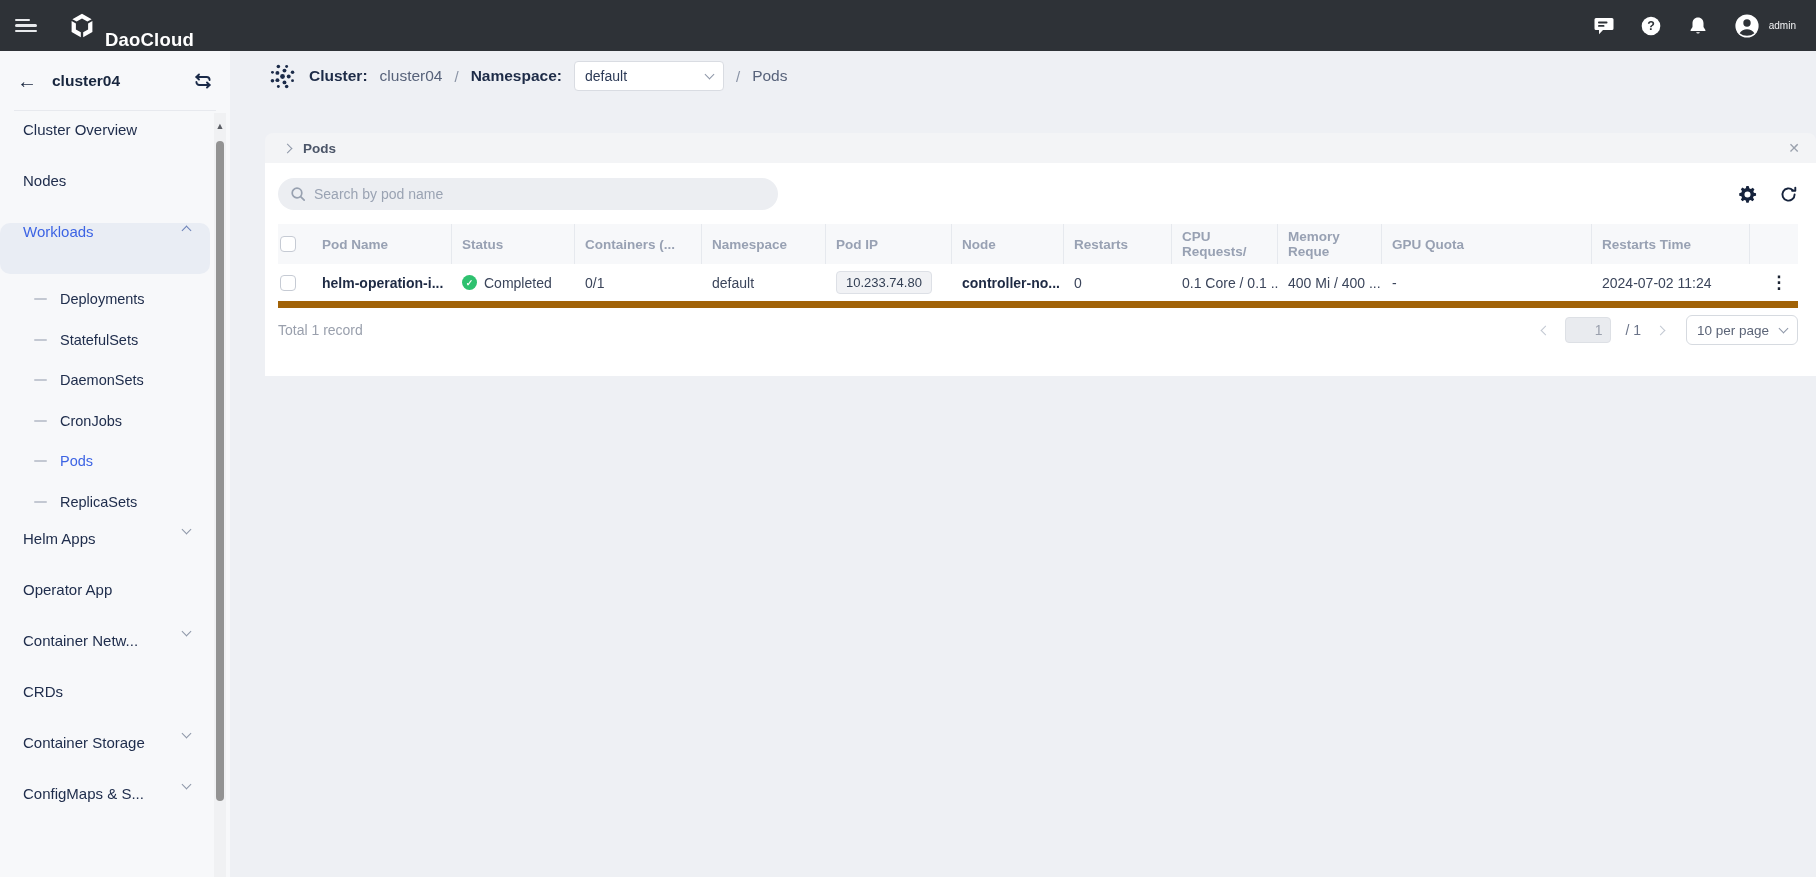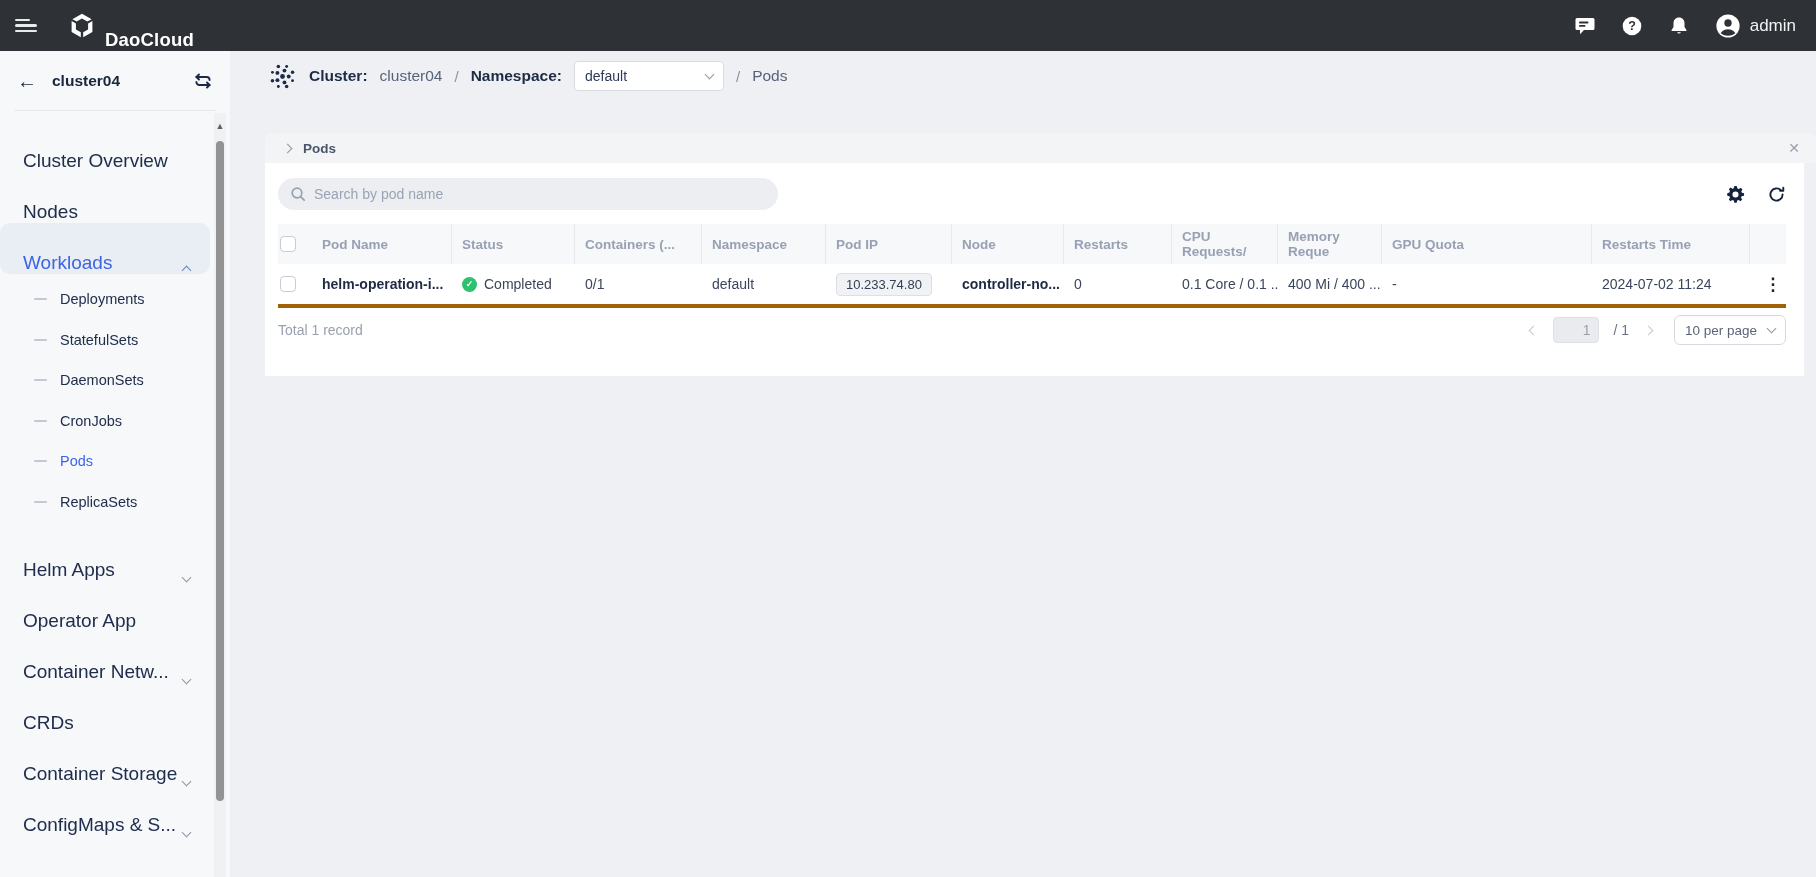--- a/index.html
+++ b/index.html
@@ -11,31 +11,31 @@
   .hamburger { margin-left:15px; width:24px; cursor:pointer; }
   .hamburger i { display:block; height:2.6px; background:#e8eaec; border-radius:2px; margin:3px 0; }
   .hamburger i:nth-child(1){ width:15px; }
   .hamburger i:nth-child(2){ width:22px; }
   .hamburger i:nth-child(3){ width:22px; }
   .brand { display:flex; align-items:center; gap:8px; margin-left:28px; }
   .brand-name { color:#fff; font-size:18.5px; font-weight:700; letter-spacing:.2px;margin-top:29px; }
   .tb-right { margin-left:auto; margin-right:20px; display:flex; align-items:center; gap:25px; }
   .tb-ic { width:22px; height:22px; display:flex; align-items:center; justify-content:center; cursor:pointer; }
   .tb-user { display:flex; align-items:center; gap:9px; cursor:pointer; }
-  .tb-username { color:#f2f3f5; font-size:17px; }
+  .tb-username { color:#f2f3f5; font-size:10px; }
 
   
   .sidebar { position:absolute; top:51px; left:0; width:230px; height:826px; background:#f7f8fa; }
   .sb-head { height:59px; display:flex; align-items:center; padding:0 17px; }
   .sb-back { font-size:20px; font-weight:700; color:#18263e; cursor:pointer; line-height:1; }
   .sb-cluster { margin-left:15px; font-size:15.5px; font-weight:700; color:#18263e; }
   .sb-switch { margin-left:auto; cursor:pointer; display:flex; }
   .sb-div { border-bottom:1px solid #e7e9ee; margin:0 14px; }
   .sb-nav { padding-top:10px; padding-right:20px; }
-  .sb-item { height:51px; display:flex; align-items:flex-end; padding:0 20px 0 23px; font-size:19px; color:#202e4d; cursor:pointer; }
+  .sb-item { height:51px; display:flex; align-items:flex-start; padding:0 20px 0 23px; font-size:15px; color:#202e4d; cursor:pointer; }
   .sb-item.active { background:#e9edf4; color:#3d64e4;border-radius:10px; }
   .sb-sub { height:40.5px; display:flex; align-items:center; padding-left:28px; font-size:14.5px; color:#202e4d; cursor:pointer; }
   .sb-sub.active { color:#3d64e4; }
   .dash { display:inline-block; width:13px; height:2px; background:#c3c8d2; margin-right:13px; border-radius:1px; }
   .subgroup { padding:5px 0 8px 6px; }
   .chev { display:inline-block; width:7px; height:7px; border-right:1.6px solid #8e97a8; border-bottom:1.6px solid #8e97a8; }
   .chev.down  { transform:rotate(45deg); margin-top:-4px; }
   .chev.up    { transform:rotate(-135deg); margin-top:4px; }
   .chev.right { transform:rotate(-45deg); }
   .sb-item .chev { margin-left:auto; }
@@ -53,33 +53,33 @@
   .ns-select { width:150px; height:30px; background:#fff; border:1px solid #d9dce2; border-radius:4px; display:flex; align-items:center; padding:0 10px; cursor:pointer; }
   .ns-select span { font-size:14px; color:#2c3a57; }
   .ns-select .chev { margin-left:auto; }
 
   
   .section-bar { position:absolute; left:265px; right:0; top:133px; height:30px; background:#f3f4f6; border-radius:8px 8px 0 0; display:flex; align-items:center; padding:0 16px 0 19px; }
   .section-title { margin-left:12px; font-size:13.5px; font-weight:700; color:#4b5568; }
   .section-close { margin-left:auto; color:#9aa1ad; font-size:14px; cursor:pointer; line-height:1; }
 
   
-  .card { position:absolute; left:265px; right:12px; top:163px; height:213px; background:#fff; }
+  .card { position:absolute; left:265px; right:0; top:163px; height:213px; background:#fff; }
   .toolbar { display:flex; align-items:center; padding:15px 18px 10px 13px; }
   .search { width:500px; height:32px; background:#eceef2; border-radius:16px; display:flex; align-items:center; padding:0 12px; gap:8px; }
   .search input { border:none; outline:none; background:transparent; flex:1; font-size:14px; color:#3b455b; font-family:"Liberation Sans", sans-serif; }
   .search input::placeholder { color:#9aa3b3; }
   .tool-ics { margin-left:auto; display:flex; align-items:center; gap:22px; }
   .tool-ic { cursor:pointer; display:flex; }
 
   .tbl { margin:4px 18px 0 13px; }
   .thead { display:flex; height:40px; background:#f7f8fa; align-items:stretch; }
   .th { display:flex; align-items:center; padding-left:10px; font-size:13.5px; font-weight:700; color:#98a1b3; border-right:1px solid #e6e9ee; }
   .th.first, .th.last { border-right:none; }
-  .trow { display:flex; height:44px; align-items:center; border-bottom:4px solid #a16207; }
+  .trow { display:flex; height:44px; align-items:center; border-bottom:7px solid #a16207; }
   .td { padding-left:10px; font-size:14px; color:#3b455b; white-space:nowrap; overflow:hidden; }
   .c0{width:34px; padding-left:2px; display:flex; align-items:center;}
   .c1{width:140px;} .c2{width:123px;} .c3{width:127px;} .c4{width:124px;}
   .c5{width:126px;} .c6{width:112px;} .c7{width:108px;} .c8{width:106px;}
   .c9{width:104px;} .c10{width:210px;} .c11{width:158px;} .c12{flex:1; display:flex; justify-content:center;}
   .bold-cell { font-weight:700; color:#1e2a44; }
   .cbx { width:16px; height:16px; border:1px solid #c6cbd4; border-radius:4px; background:#fff; cursor:pointer; }
   .status { display:flex; align-items:center; gap:7px; }
   .st-ic { width:15px; height:15px; border-radius:50%; background:#2ec16f; color:#fff; font-size:9px; font-weight:700; display:flex; align-items:center; justify-content:center; }
   .chip { display:inline-block; background:#f1f2f5; border:1px solid #dde0e6; border-radius:4px; padding:3px 9px; font-size:13px; color:#333f54; }

